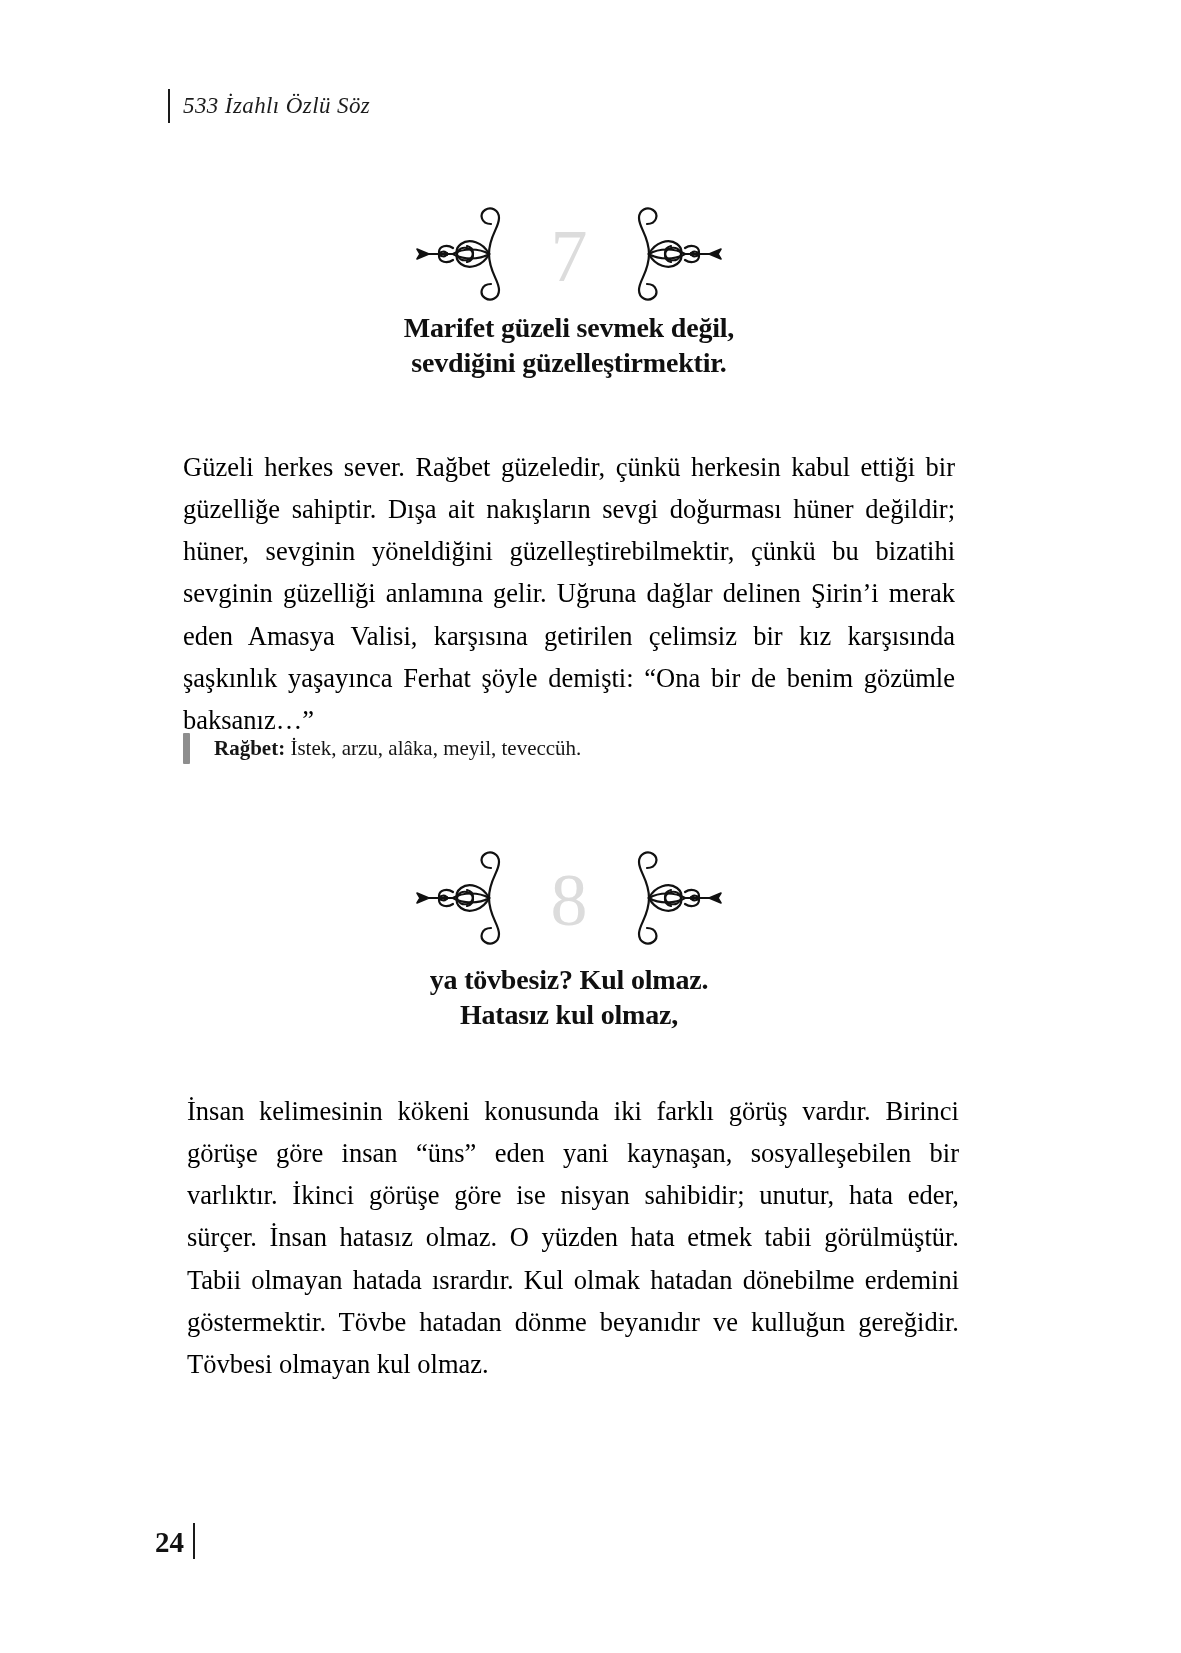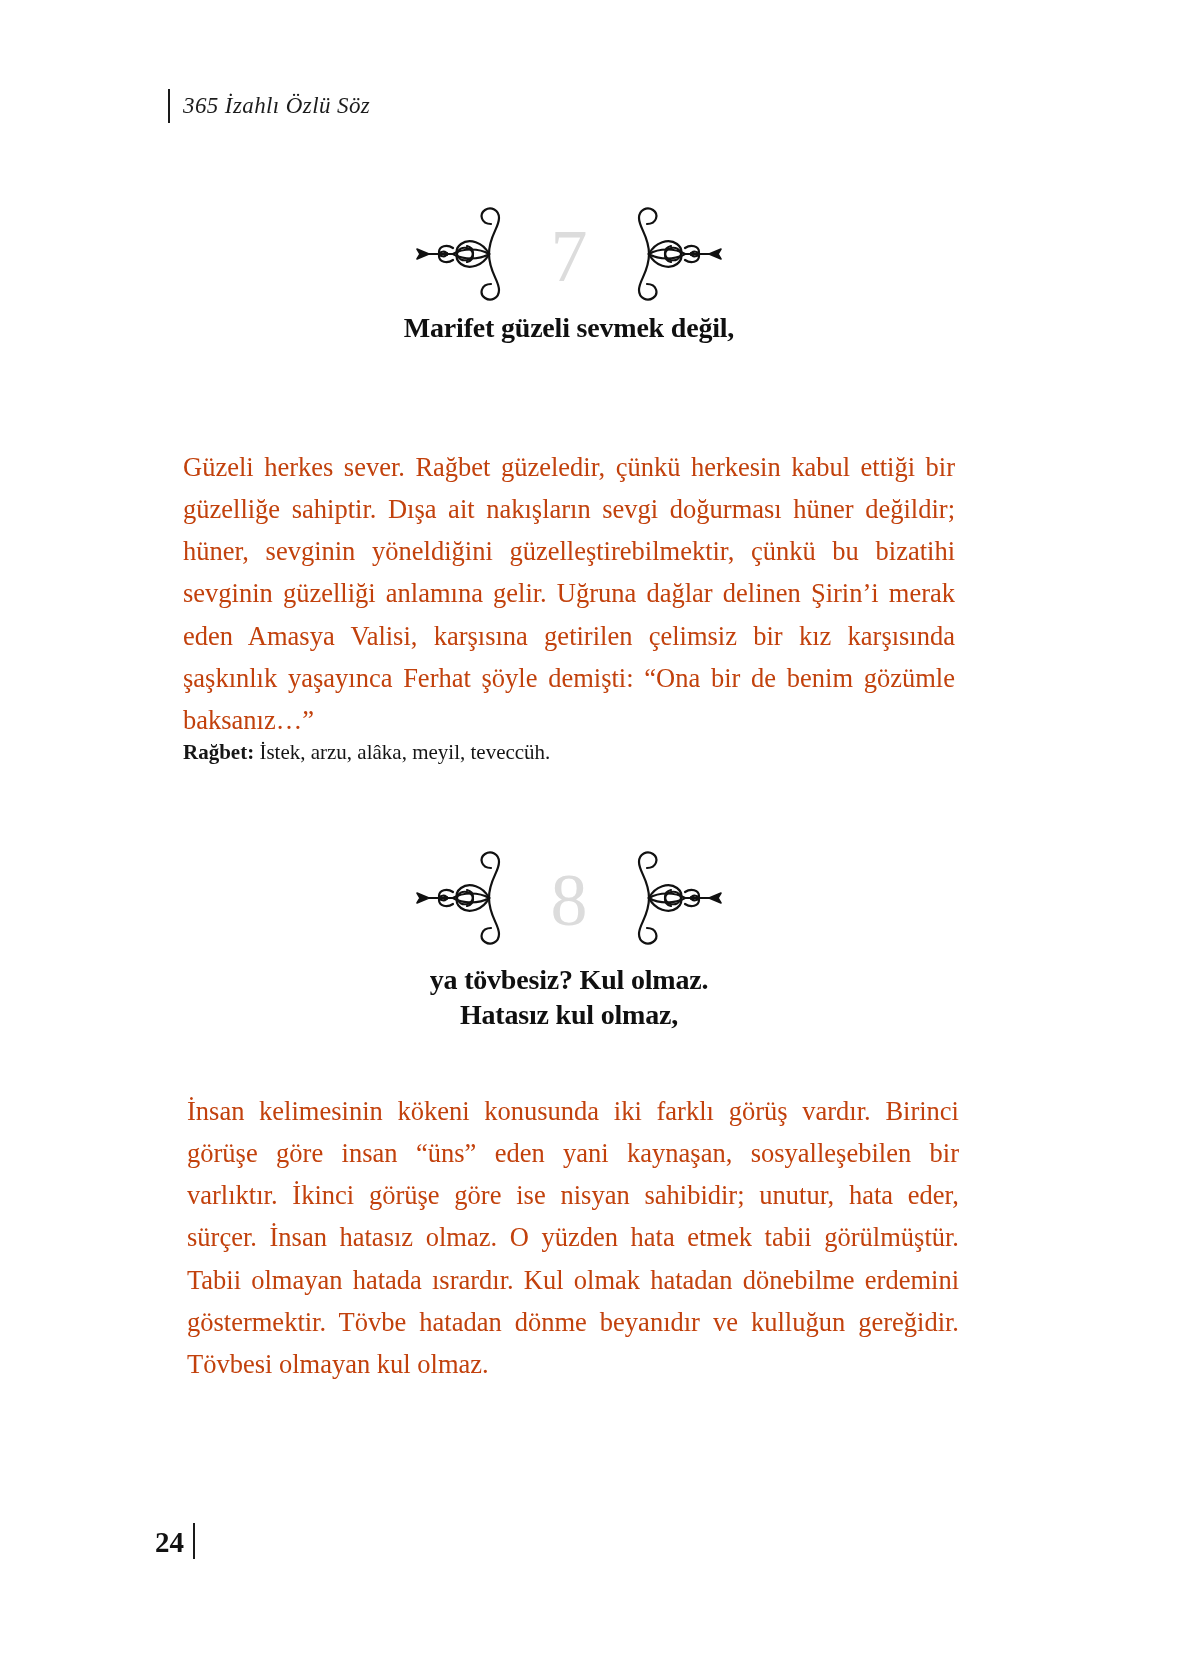--- a/index.html
+++ b/index.html
@@ -100,30 +100,29 @@
   }
   .headline .hl-line { display: block; white-space: nowrap; }
 
   
   .body-par {
     margin: 0;
     text-align: justify;
     text-justify: inter-word;
     font-size: 26.5px;
     line-height: 1.59;
-    color: #c2410c;
+    color: #000000;
     hyphens: none;
   }
 
   
   .note {
     display: flex;
-    gap: 4px;
+    gap: 24px;
     align-items: stretch;
-    flex-direction: column;
   }
   .note .note-bar {
     width: 7px;
     background: #8e8e8e;
     flex: none;
     border-radius: 1px;
   }
   .note .note-body {
     padding-top: 1px;
     font-size: 21px;
@@ -167,21 +166,21 @@
   .sp-head-2 { position: absolute; top: 962px; left: 0; width: 772px; }
   .sp-par-2 { position: absolute; top: 1090px; left: 4px; width: 772px; }
 </style>
 </head>
 <body>
 
 <div class="page">
 
   <div class="running-head">
     <div class="rule"></div>
-    <div class="rh-text">365 İzahlı Özlü Söz</div>
+    <div class="rh-text">533 İzahlı Özlü Söz</div>
   </div>
 
   <div class="column">
 
     <div class="sp-orn-1">
       <div class="ornament">
         <svg class="flourish left" viewBox="0 0 96 104" xmlns="http://www.w3.org/2000/svg">
           <g fill="none" stroke="#111" stroke-width="2.2" stroke-linecap="round">
             <path d="M76 52 C76 34, 86 26, 86 16 C86 8, 78 4, 72 8 C66 12, 68 22, 78 22"></path>
             <path d="M76 52 C76 70, 86 78, 86 88 C86 96, 78 100, 72 96 C66 92, 68 82, 78 82"></path>
@@ -206,20 +205,21 @@
             <path d="M76 52 C66 46, 50 46, 40 52 C50 58, 66 58, 76 52 Z"></path>
             <path d="M40 52 L16 52"></path>
           </g>
           <path d="M16 52 L4 47 L7 52 L4 57 Z" fill="#111" stroke="#111" stroke-width="1.6" stroke-linejoin="round"></path>
         </svg>
       </div>
     </div>
 
     <h1 class="headline sp-head-1">
       <span class="hl-line">Marifet güzeli sevmek değil,</span>
+      <span class="hl-line">sevdiğini güzelleştirmektir.</span>
     </h1>
 
     <p class="body-par sp-par-1">Güzeli herkes sever. Rağbet güzeledir, çünkü herkesin kabul ettiği bir güzelliğe sahiptir. Dışa ait nakışların sevgi doğurması hüner değildir; hüner, sevginin yöneldiğini güzelleştirebilmektir, çünkü bu bizatihi sevginin güzelliği anlamına gelir. Uğruna dağlar delinen Şirin’i merak eden Amasya Valisi, karşısına getirilen çelimsiz bir kız karşısında şaşkınlık yaşayınca Ferhat şöyle demişti: “Ona bir de benim gözümle baksanız…”</p>
 
     <div class="note sp-note-1">
       <div class="note-bar"></div>
       <div class="note-body">
         <span class="note-line"><span class="term">Rağbet:</span> <span>İstek, arzu, alâka, meyil, teveccüh.</span></span>
       </div>
     </div>

